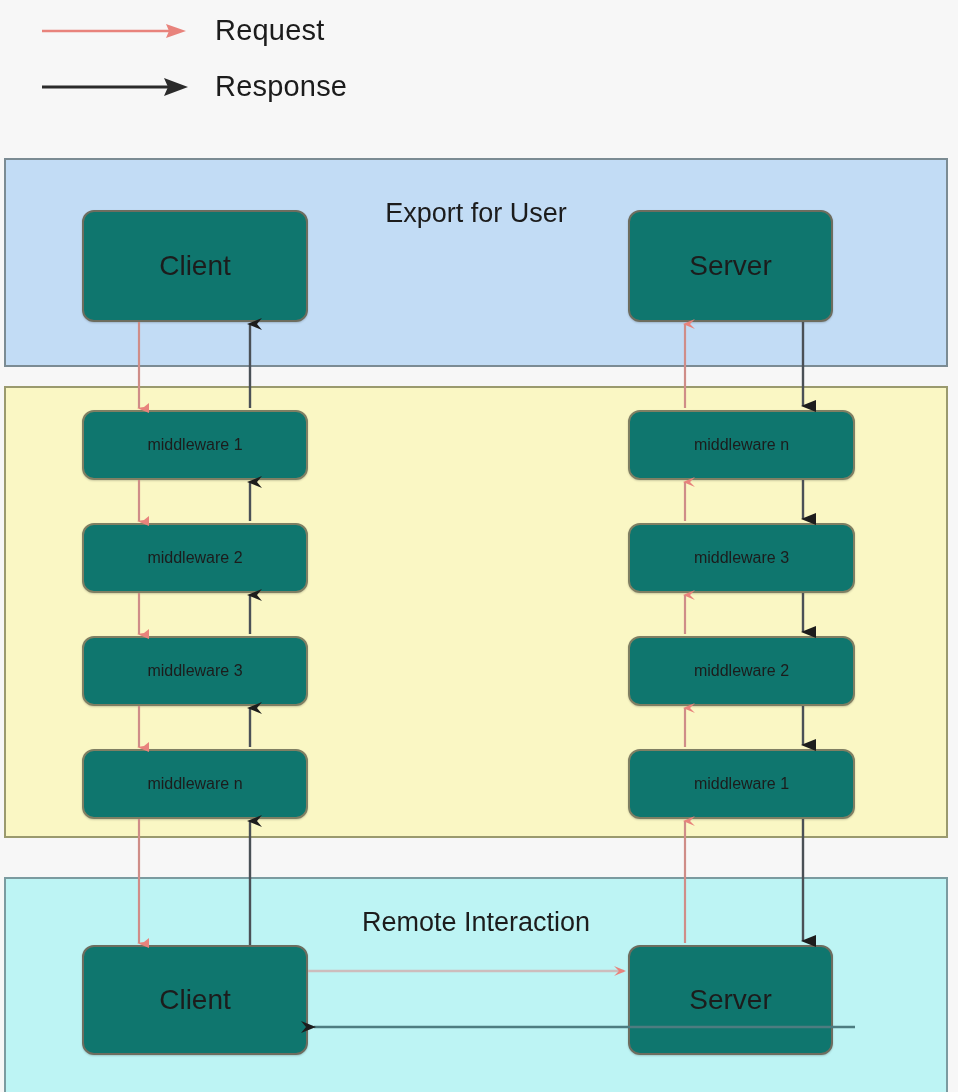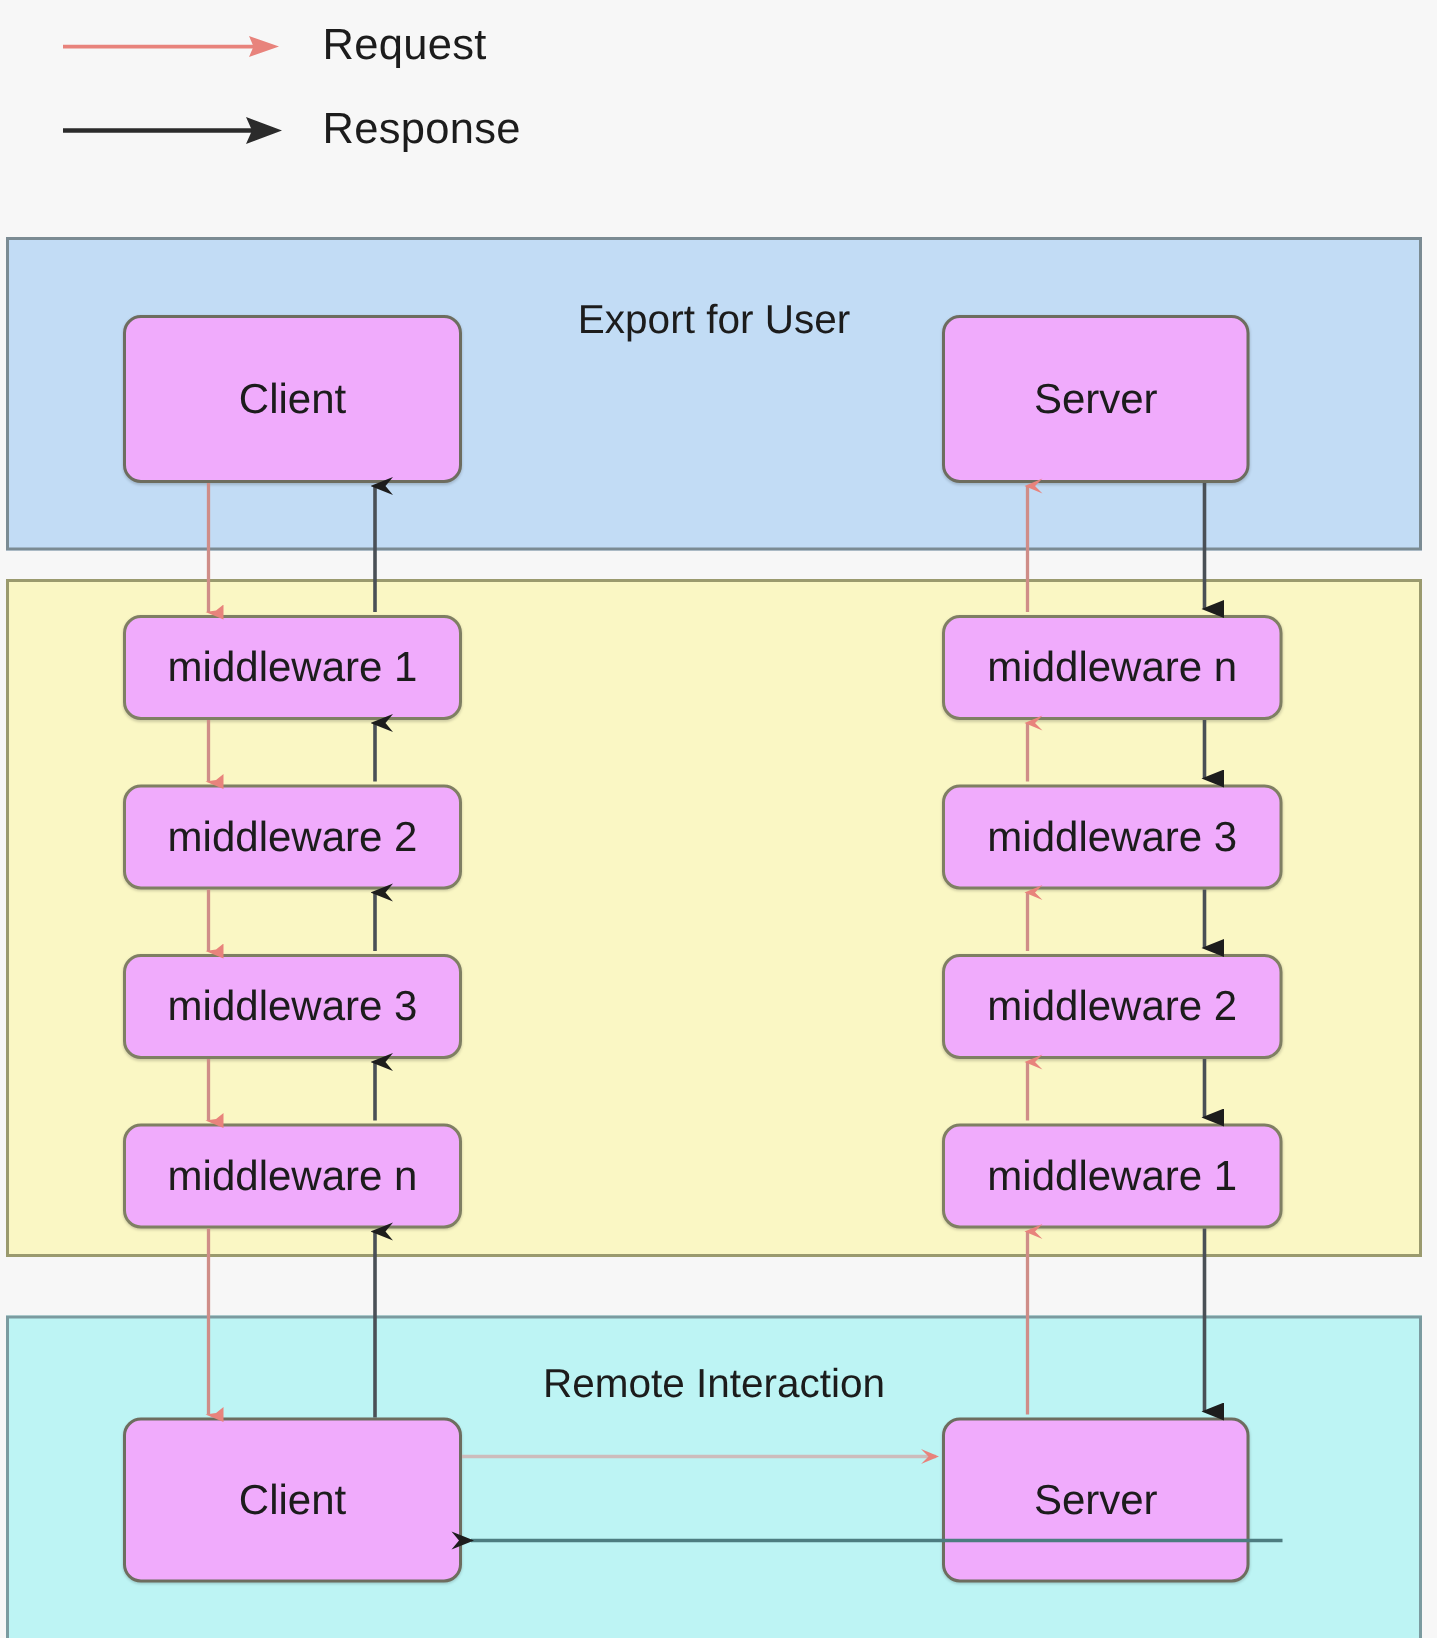--- a/index.html
+++ b/index.html
@@ -77,31 +77,31 @@
     color: #1c1c1c;
     white-space: nowrap;
   }
   .band-blue .band-title { top: 38px; }
   .band-cyan  .band-title { top: 28px; }
 
   
   .node {
     position: absolute;
     box-sizing: border-box;
-    background: #f0abfc;
+    background: #0f766e;
     border: 2px solid #6d6d5f;
     border-radius: 12px;
     display: flex;
     align-items: center;
     justify-content: center;
     color: #1c1c1c;
     box-shadow: 0 1px 2px rgba(0,0,0,0.18);
   }
   .node-big { font-size: 28px; }
-  .node-mw  { font-size: 28px; }
+  .node-mw  { font-size: 16px; }
   .node-mw { border-color: #7f7f63; }
 
   
   .ep-l { left: 82px;  width: 226px; }
   .ep-r { left: 628px; width: 205px; }
   .ep-top { top: 210px; height: 112px; }
   .ep-bot { top: 945px; height: 110px; }
 
   
   .mw-l { left: 82px;  width: 226px; }

